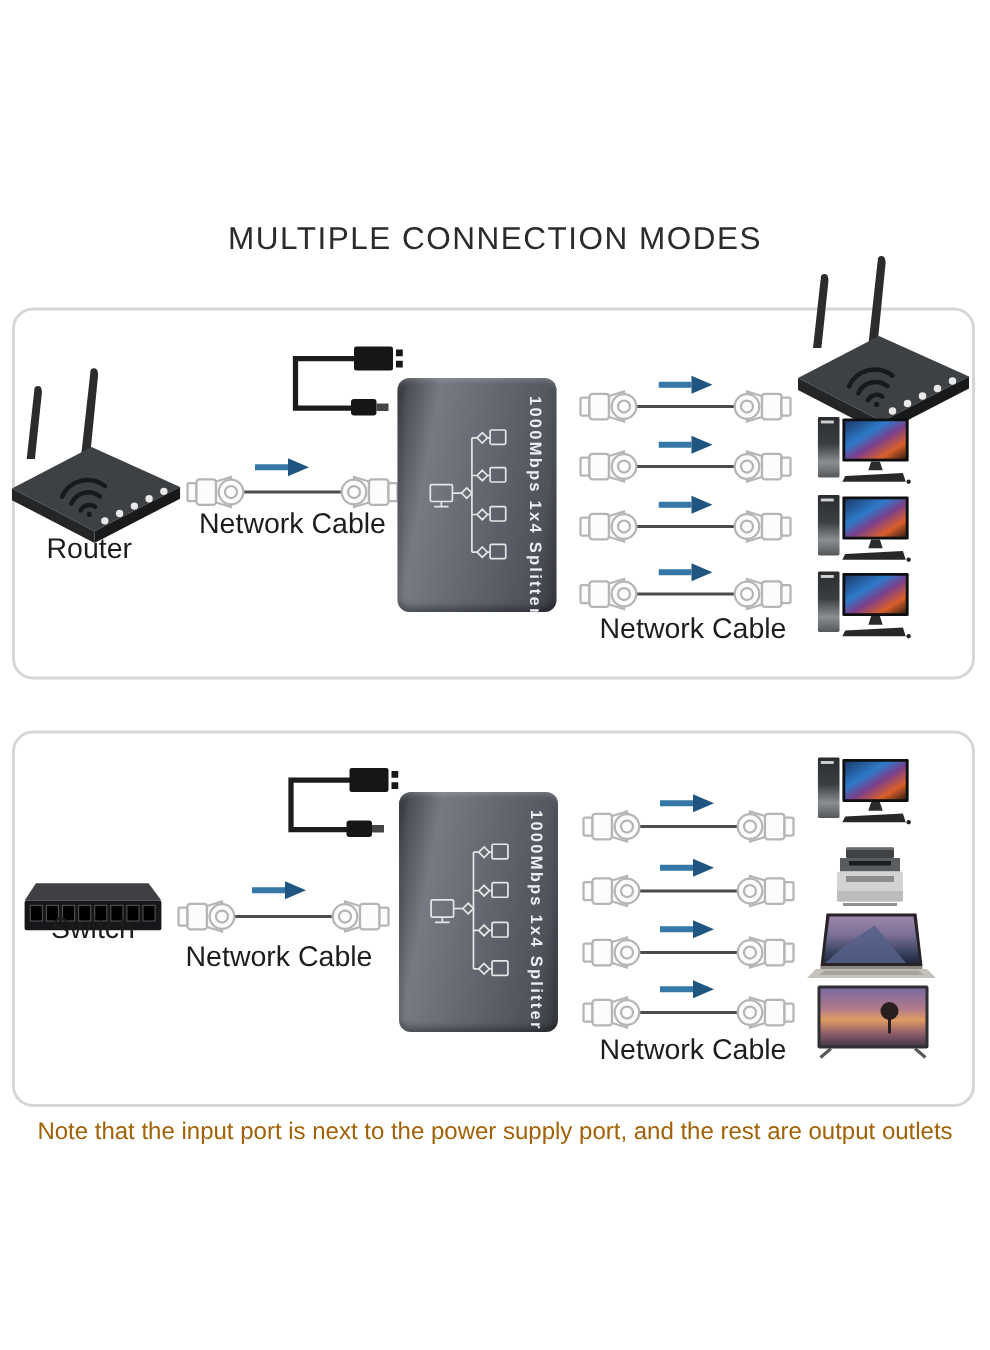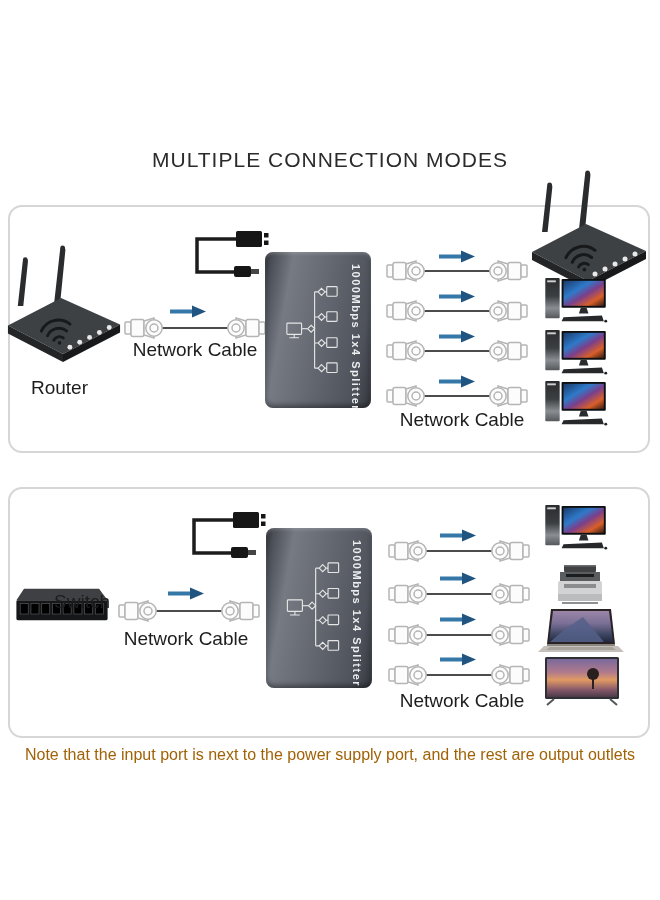--- a/index.html
+++ b/index.html
@@ -48,21 +48,21 @@
         <circle cx="96" cy="93" r="2.5"></circle>
       <circle cx="106" cy="88" r="2.5"></circle>
     </g>
     <g transform="rotate(-14 52 90)" stroke="#17191b" stroke-width="3" fill="none" stroke-linecap="round">
       <path d="M37 88 a19 19 0 0 1 30 0"></path>
       <path d="M42 94 a12.5 12.5 0 0 1 20 0"></path>
       <path d="M47 100 a6.5 6.5 0 0 1 10 0"></path>
       <circle cx="52" cy="104" r="1.8" fill="#17191b" stroke="none"></circle>
     </g>
   </svg>
-  <div class="abs label" style="left:12px;top:356px;width:95px;margin-top:21px;">Router</div>
+  <div class="abs label" style="left:12px;top:356px;width:95px;">Router</div>
 
   <svg class="abs gfx" style="left:175px;top:224px;" width="95" height="62" viewBox="0 0 95 62">
     <path d="M63 15 H22 V48 H61" fill="none" stroke="#1c1c1c" stroke-width="3.5"></path>
     <rect x="61" y="7" width="26" height="16" rx="1.5" fill="#161616"></rect>
     <rect x="89" y="9" width="4.5" height="4.5" fill="#161616"></rect>
     <rect x="89" y="16.5" width="4.5" height="4.5" fill="#161616"></rect>
     <rect x="59" y="42" width="17" height="11" rx="2" fill="#161616"></rect>
     <rect x="76" y="45" width="8" height="5" fill="#454545"></rect>
   </svg>
 
@@ -278,21 +278,21 @@
       <rect x="5" y="18.5" width="8.5" height="11"></rect>
         <rect x="16.3" y="18.5" width="8.5" height="11"></rect>
       <rect x="27.6" y="18.5" width="8.5" height="11"></rect>
         <rect x="38.9" y="18.5" width="8.5" height="11"></rect>
       <rect x="50.2" y="18.5" width="8.5" height="11"></rect>
         <rect x="61.5" y="18.5" width="8.5" height="11"></rect>
       <rect x="72.8" y="18.5" width="8.5" height="11"></rect>
         <rect x="84.1" y="18.5" width="8.5" height="11"></rect>
     </g>
   </svg>
-  <div class="abs label" style="left:14px;top:591px;width:96px;text-align:right;">Switch</div>
+  <div class="abs label" style="left:14px;top:609px;width:96px;">Switch</div>
 
   <svg class="abs gfx" style="left:168px;top:587px;" width="36" height="13" viewBox="0 0 36 13">
     <rect x="0" y="4.5" width="22" height="4" fill="#3577a6"></rect>
       <polygon points="22,0.5 36,6.5 22,12.5" fill="#1f5580"></polygon>
     </svg>
   <svg class="abs gfx" style="left:118px;top:596px;" width="142" height="30" viewBox="0 0 142 30">
     <line x1="36" y1="15" x2="106" y2="15" stroke="#4c4c4c" stroke-width="2"></line>
     <g stroke="#b5b5b5" fill="#fcfcfc" stroke-width="1.5">
       <rect x="1" y="9" width="6" height="12" rx="1"></rect>
         <rect x="7" y="6.5" width="13" height="17" rx="2"></rect>

